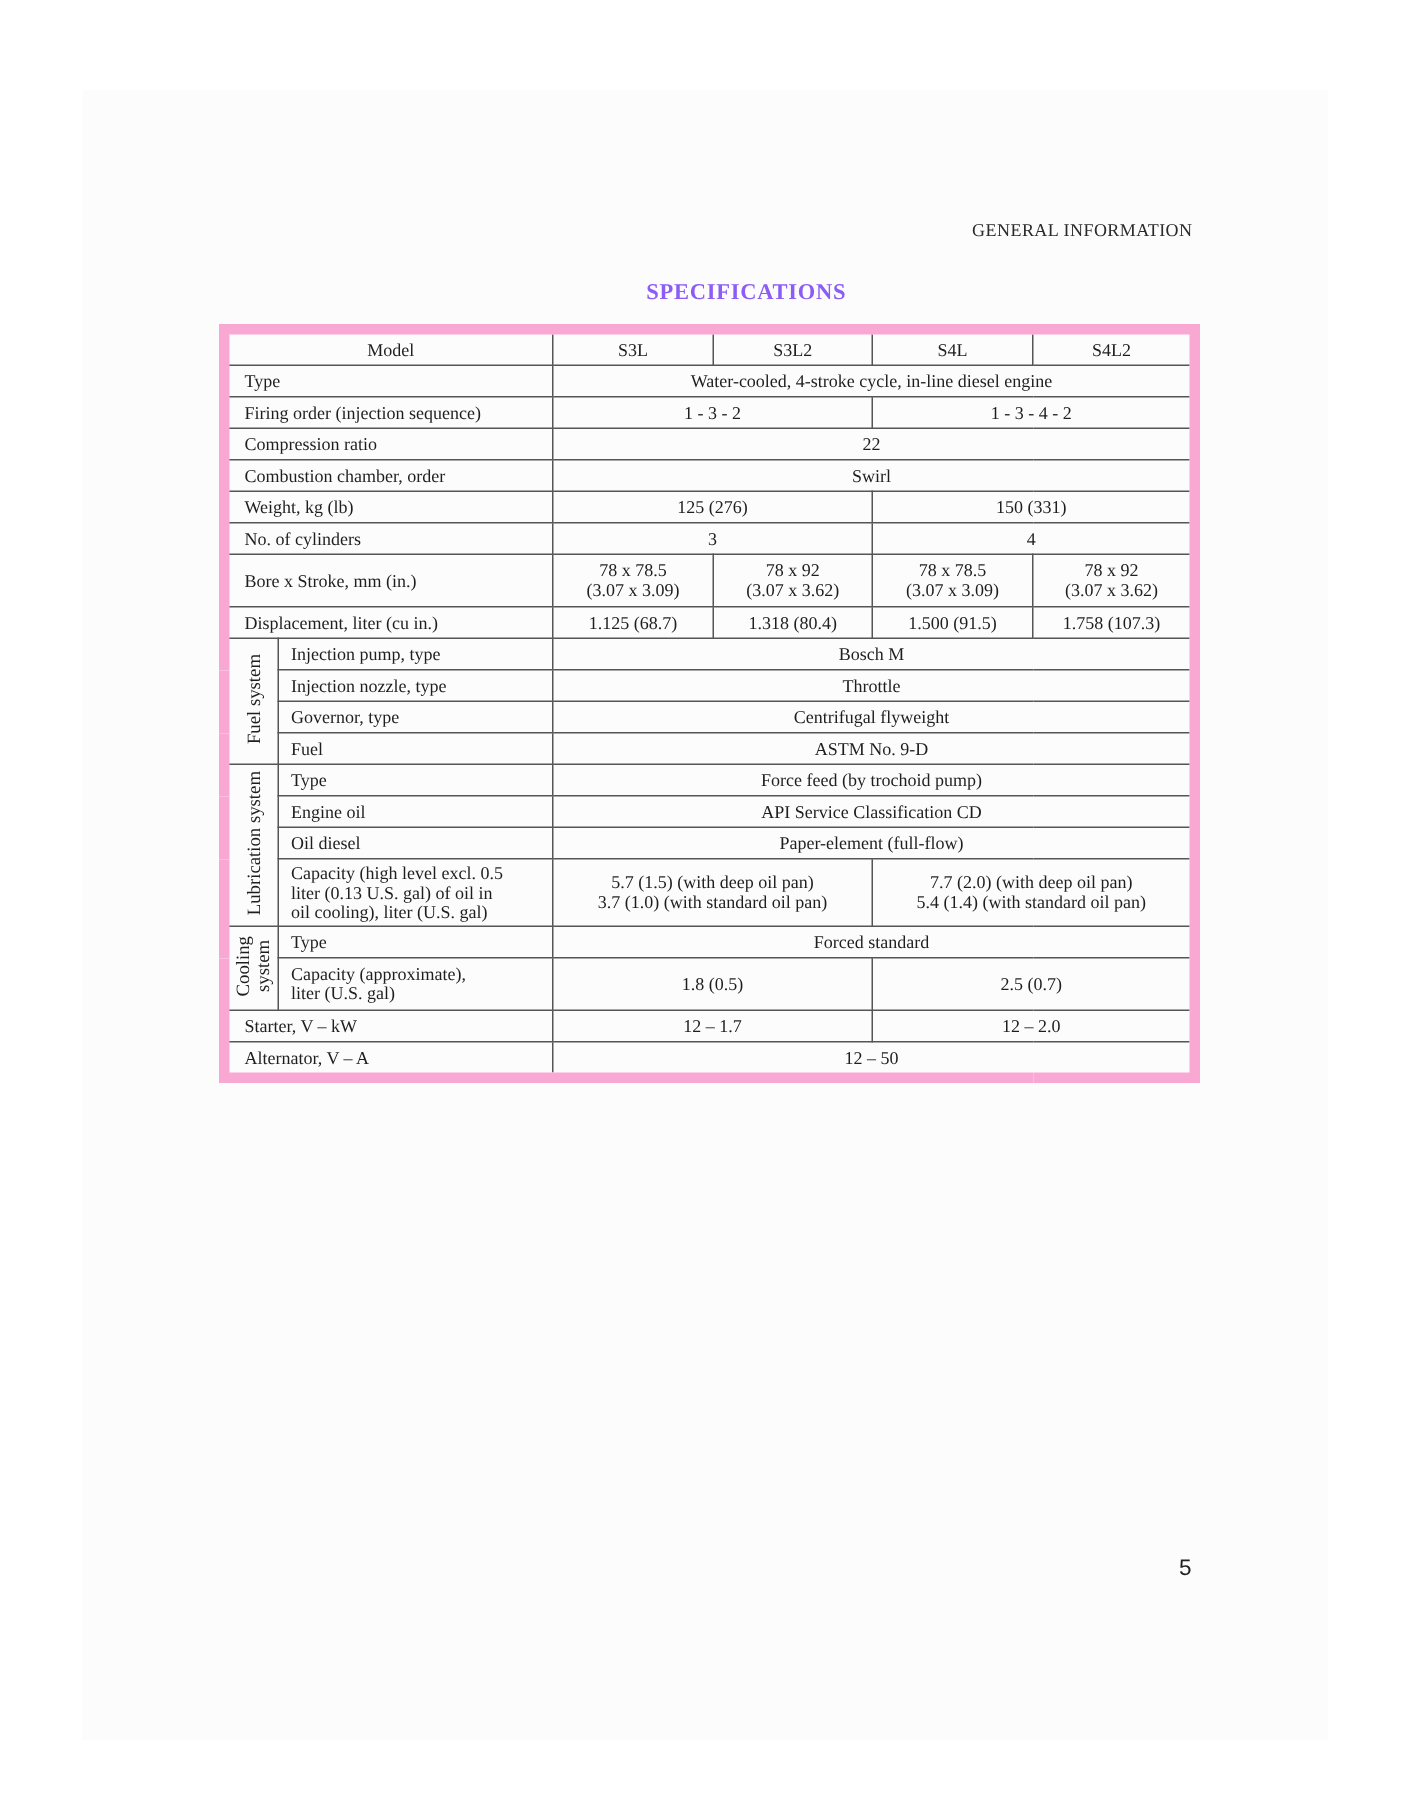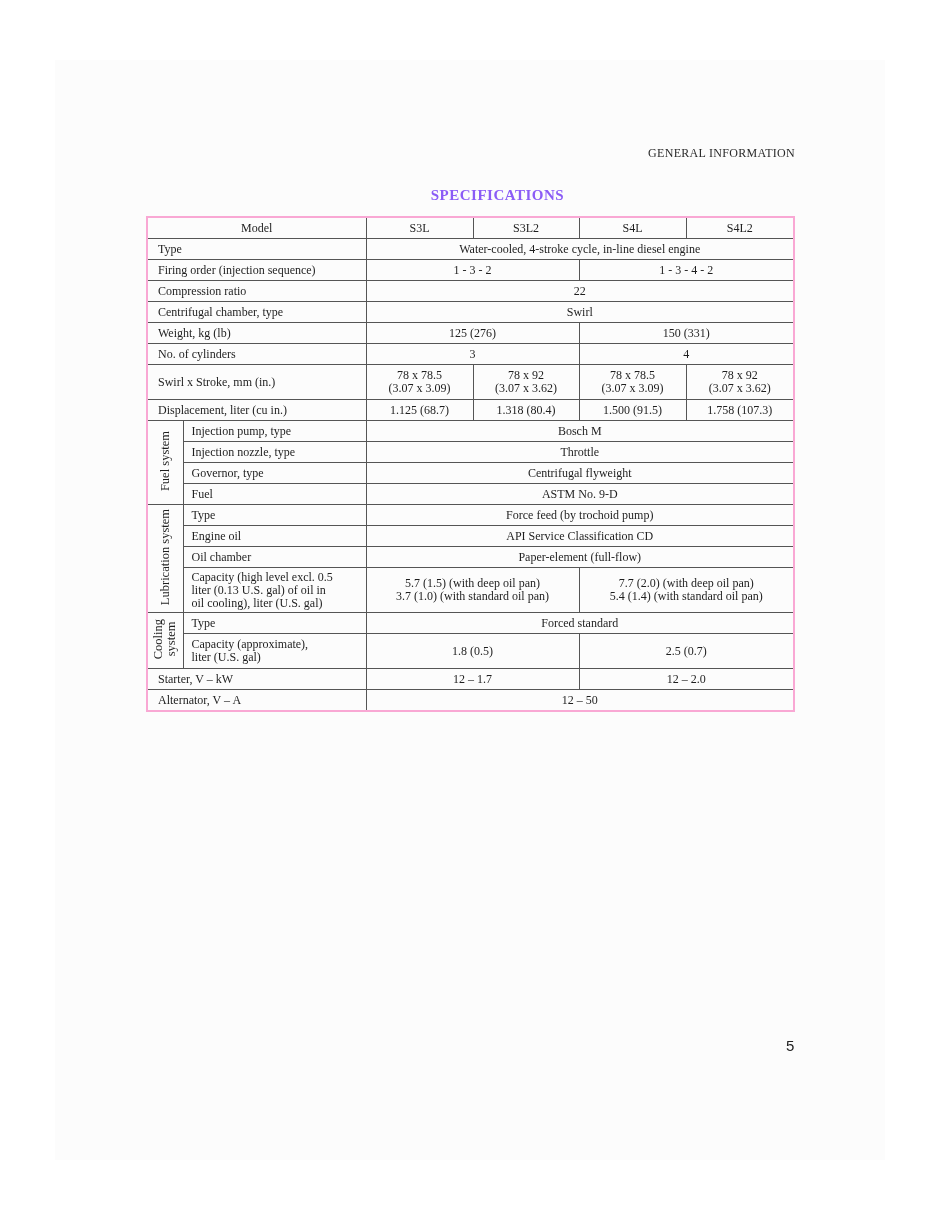--- a/index.html
+++ b/index.html
@@ -11,21 +11,21 @@
     .section-header {
       position: absolute; top: 146px; right: 140px;
       font-family: Liberation Serif, serif; font-size: 12px; letter-spacing: 0.3px; color: #2a2a2a;
     }
     .title {
       position: absolute; top: 187px; left: 0; width: 935px; text-align: center;
       font-family: "Liberation Serif", serif; font-weight: bold; font-size: 15px; letter-spacing: 0.5px; color: #8b5cf6; margin-left: 30px;
     }
     table.spec {
       position: absolute; left: 146px; top: 216px; width: 647px;
-      border-collapse: collapse; border: 2px solid #f9a8d4; font-size: 12px;
+      border-collapse: collapse; border: 7px solid #f9a8d4; font-size: 12px;
       table-layout: fixed;
     }
     table.spec td {
       border: 1px solid #555; padding: 0 6px; height: 20px; line-height: 13px;
       vertical-align: middle; text-align: center;
     }
     table.spec td.label { text-align: left; padding-left: 10px; }
     table.spec td.sublabel { text-align: left; padding-left: 8px; margin-top: 12px; }
     table.spec td.group { padding: 0; width: 36px; }
     .vtext {
@@ -71,35 +71,35 @@
   <tr>
     <td colspan="2" class="label">Firing order (injection sequence)</td>
     <td colspan="2">1 - 3 - 2</td>
     <td colspan="2">1 - 3 - 4 - 2</td>
   </tr>
   <tr>
     <td colspan="2" class="label">Compression ratio</td>
     <td colspan="4">22</td>
   </tr>
   <tr>
-    <td colspan="2" class="label">Centrifugal chamber, type</td>
+    <td colspan="2" class="label">Combustion chamber, order</td>
     <td colspan="4">Swirl</td>
   </tr>
   <tr>
     <td colspan="2" class="label">Weight, kg (lb)</td>
     <td colspan="2">125 (276)</td>
     <td colspan="2">150 (331)</td>
   </tr>
   <tr>
     <td colspan="2" class="label">No. of cylinders</td>
     <td colspan="2">3</td>
     <td colspan="2">4</td>
   </tr>
   <tr>
-    <td colspan="2" class="label tall">Swirl x Stroke, mm (in.)</td>
+    <td colspan="2" class="label tall">Bore x Stroke, mm (in.)</td>
     <td class="tall"><span>78 x 78.5</span><br><span>(3.07 x 3.09)</span></td>
     <td class="tall"><span>78 x 92</span><br><span>(3.07 x 3.62)</span></td>
     <td class="tall"><span>78 x 78.5</span><br><span>(3.07 x 3.09)</span></td>
     <td class="tall"><span>78 x 92</span><br><span>(3.07 x 3.62)</span></td>
   </tr>
   <tr>
     <td colspan="2" class="label">Displacement, liter (cu in.)</td>
     <td>1.125 (68.7)</td>
     <td>1.318 (80.4)</td>
     <td>1.500 (91.5)</td>
@@ -127,21 +127,21 @@
   <tr>
     <td rowspan="4" class="group"><span class="vtext">Lubrication system</span></td>
     <td class="sublabel">Type</td>
     <td colspan="4">Force feed (by trochoid pump)</td>
   </tr>
   <tr>
     <td class="sublabel">Engine oil</td>
     <td colspan="4">API Service Classification CD</td>
   </tr>
   <tr>
-    <td class="sublabel">Oil chamber</td>
+    <td class="sublabel">Oil diesel</td>
     <td colspan="4">Paper-element (full-flow)</td>
   </tr>
   <tr>
     <td class="sublabel taller"><span>Capacity (high level excl. 0.5</span><br><span>liter (0.13 U.S. gal) of oil in</span><br><span>oil cooling), liter (U.S. gal)</span></td>
     <td colspan="2" class="taller"><span>5.7 (1.5) (with deep oil pan)</span><br><span>3.7 (1.0) (with standard oil pan)</span></td>
     <td colspan="2" class="taller"><span>7.7 (2.0) (with deep oil pan)</span><br><span>5.4 (1.4) (with standard oil pan)</span></td>
   </tr>
 
   <tr>
     <td rowspan="2" class="group"><span class="vtext"><span>Cooling</span><br><span>system</span></span></td>

